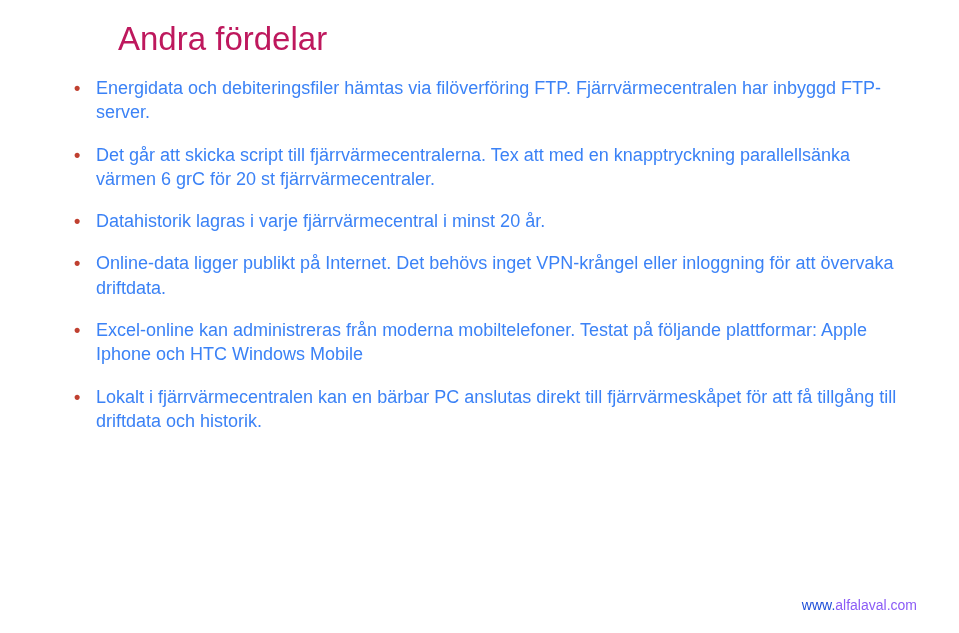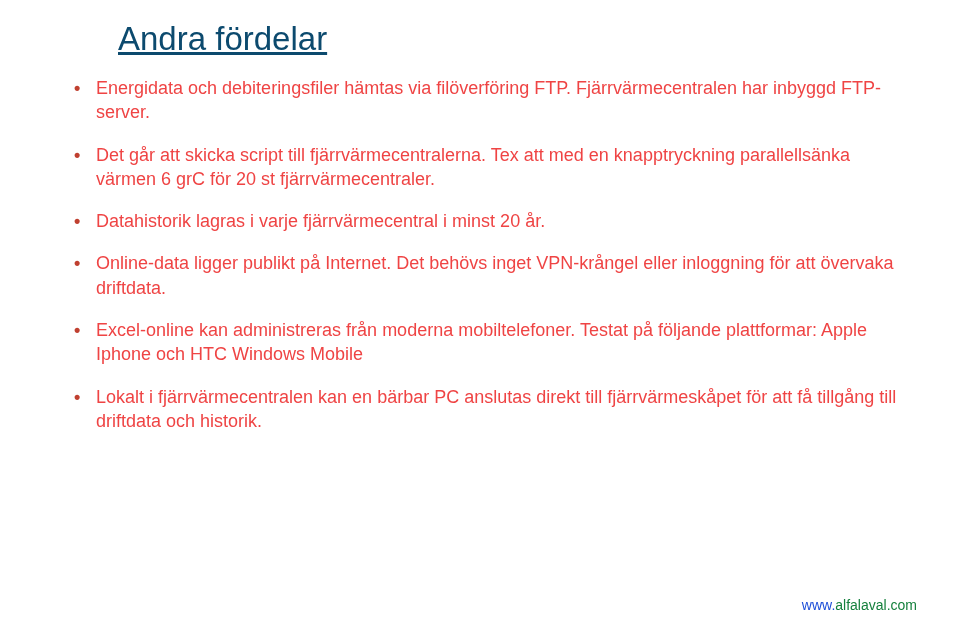--- a/index.html
+++ b/index.html
@@ -5,56 +5,55 @@
   * { margin: 0; padding: 0; box-sizing: border-box; }
   body {
     width: 959px;
     height: 633px;
     font-family: Arial, Helvetica, sans-serif;
     background: #fff;
     position: relative;
     padding: 20px 60px 20px 60px;
   }
   .title {
-    color: #0c4a6e;
+    color: #be185d;
     font-size: 33px;
     font-weight: normal;
     margin-left: 58px;
     margin-bottom: 18px;
-    text-decoration: underline;
   }
   ul.bullets {
     list-style: none;
     padding-left: 0;
   }
   ul.bullets > li {
     position: relative;
     padding-left: 36px;
     margin-bottom: 18px;
-    color: #ef4444;
+    color: #3b82f6;
     font-size: 18px;
     line-height: 1.35;
   }
   ul.bullets > li::before {
     content: "•";
     position: absolute;
     left: 14px;
     top: 0;
     color: #c04030;
     font-size: 18px;
     font-weight: bold;
   }
   .footer-link {
     position: absolute;
     right: 42px;
     bottom: 20px;
     font-size: 14px;
   }
   .footer-link .www { color: #1d4ed8; }
-  .footer-link .domain { color: #15803d; }
+  .footer-link .domain { color: #8b5cf6; }
 </style>
 </head>
 <body>
 
 <h1 class="title">Andra fördelar</h1>
 
 <ul class="bullets">
   <li>Energidata och debiteringsfiler hämtas via filöverföring FTP. Fjärrvärmecentralen har inbyggd FTP-server.</li>
   <li>Det går att skicka script till fjärrvärmecentralerna. Tex att med en knapptryckning parallellsänka värmen 6 grC för 20 st fjärrvärmecentraler.</li>
   <li>Datahistorik lagras i varje fjärrvärmecentral i minst 20 år.</li>

